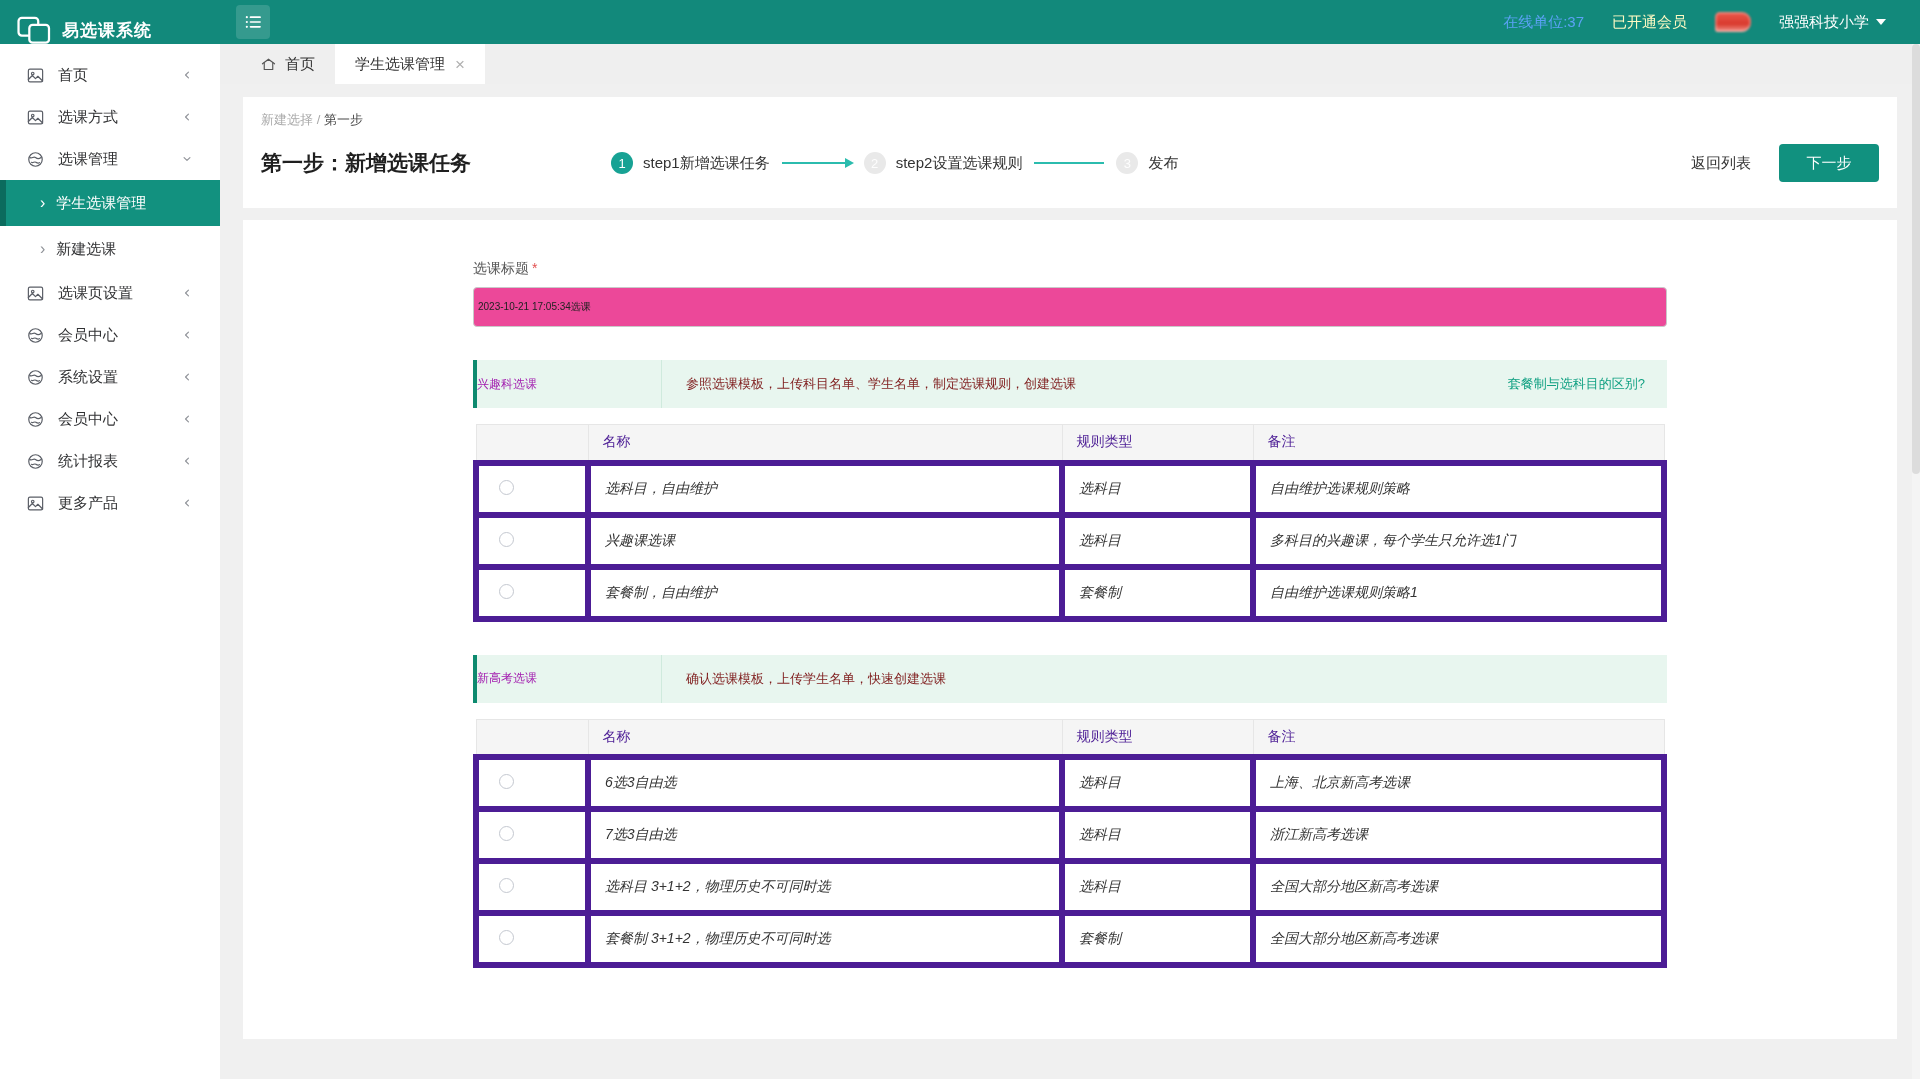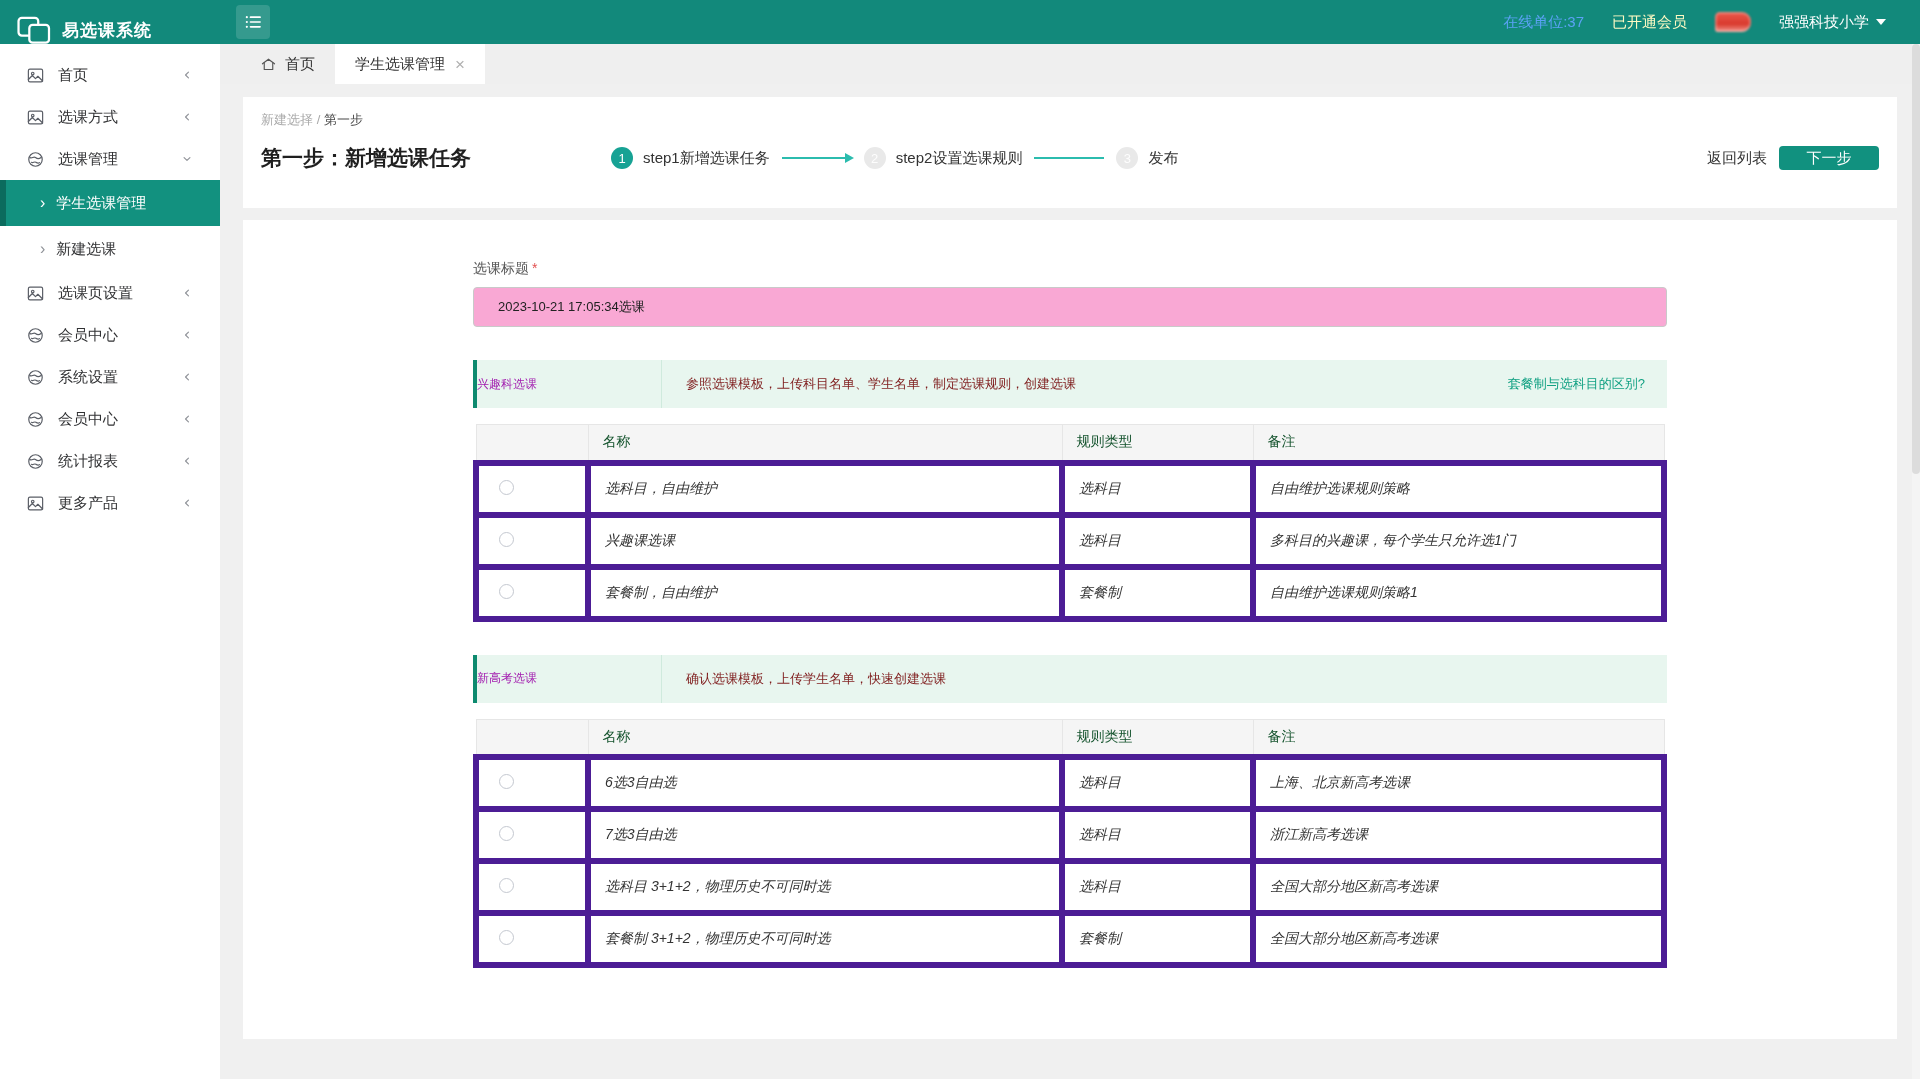--- a/index.html
+++ b/index.html
@@ -59,40 +59,40 @@
   .head-row { display:flex; align-items:center; margin-top:15px; }
   .page-title { font-size:21px; font-weight:bold; color:#1f1f1f; white-space:nowrap; }
   .steps { display:flex; align-items:center; margin-left:140px; }
   .step { display:flex; align-items:center; gap:10px; font-size:15px; color:#333; white-space:nowrap; }
   .step-num { width:22px; height:22px; border-radius:50%; display:flex; align-items:center; justify-content:center; font-size:13px; }
   .step-num.active { background:#17a294; color:#fff; }
   .step-num.pending { background:#e9e9e9; color:#fdfdfd; }
   .connector { width:70px; height:2px; background:#2bbcae; margin:0 12px; position:relative; }
   .connector.arrow::after { content:''; position:absolute; right:-2px; top:-4px;
       border-left:9px solid #2bbcae; border-top:5px solid transparent; border-bottom:5px solid transparent; }
-  .head-actions { margin-left:auto; display:flex; align-items:center; gap:12px; }
+  .head-actions { margin-left:auto; display:flex; align-items:center; gap:28px; }
   .back-link { font-size:15px; color:#333; cursor:pointer; white-space:nowrap; }
-  .next-btn { width:100px; height:24px; background:#11917f; color:#fff; border:none; border-radius:4px; font-size:15px; cursor:pointer; font-family:inherit; }
+  .next-btn { width:100px; height:38px; background:#11917f; color:#fff; border:none; border-radius:4px; font-size:15px; cursor:pointer; font-family:inherit; }
 
   .form-card { height:819px; padding:40px 230px 0; }
   .form-label { font-size:14px; color:#555; margin-bottom:9px; }
   .required { color:#e25050; margin-left:3px; }
-  .form-input { width:100%; height:40px; border:1px solid #c9c9c9; border-radius:4px; padding:0 24px;
-                font-size:13px; color:#222; font-family:inherit; outline:none; background:#f9a8d4; }
+  .form-input { width:100%; height:40px; border:1px solid #c9c9c9; border-radius:4px; padding:0 4px;
+                font-size:10px; color:#222; font-family:inherit; outline:none; background:#ec4899; }
 
   .section { margin-top:33px; }
   .section-head { background:#e8f6ef; border-left:4px solid #0d8a6f; height:48px; display:flex; align-items:center; }
   .section-name { width:184px; font-size:12px; color:#a21caf; flex-shrink:0; }
   .section-divider { width:1px; height:48px; background:#cfeadd; flex-shrink:0; }
   .section-desc { margin-left:24px; font-size:13px; color:#7f1d1d; }
   .section-link { margin-left:auto; margin-right:22px; font-size:13px; color:#12a183; cursor:pointer; }
 
   .tbl { width:100%; border-collapse:collapse; table-layout:fixed; margin-top:16px; }
   .tbl col.c0{width:112px} .tbl col.c1{width:474px} .tbl col.c2{width:191px} .tbl col.c3{width:auto}
-  .tbl th { background:#f5f5f5; height:38px; font-weight:normal; font-size:14px; color:#14532d;
+  .tbl th { background:#f5f5f5; height:38px; font-weight:normal; font-size:14px; color:#4c1d95;
             text-align:left; padding-left:14px; border:1px solid #e6e6e6; }
   .tbl td { background:#fff; height:52px; font-size:14px; color:#333; padding-left:14px; border:6px solid #4c1d95;font-style:italic; }
   .radio-td { padding-left:20px !important; }
   .radio { display:inline-block; width:15px; height:15px; border:1px solid #c4c8d0; border-radius:50%; background:#fff; cursor:pointer; }
 
   .scrollbar { position:fixed; right:0; top:44px; width:8px; height:1035px; background:#f4f4f4; }
   .scroll-thumb { width:8px; height:430px; background:#dcdcdc; border-radius:4px; }
 </style>
 </head>
 <body>

